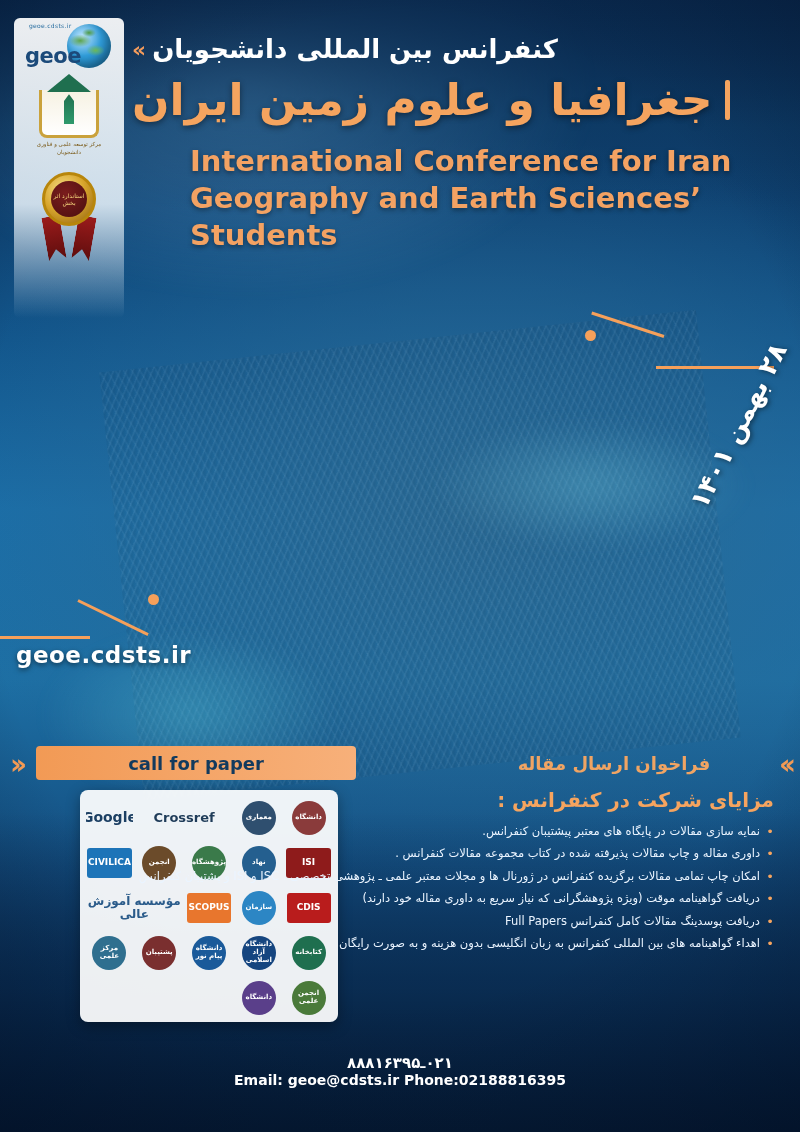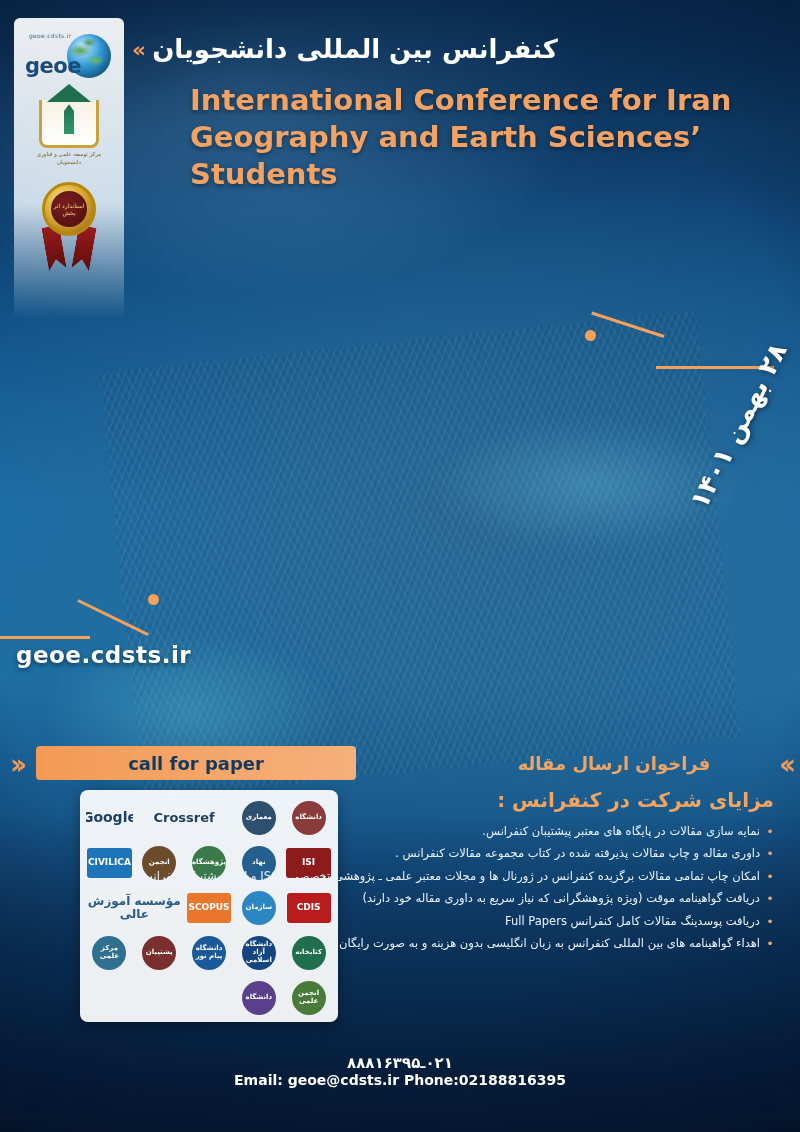--- a/index.html
+++ b/index.html
@@ -70,21 +70,21 @@
     background: radial-gradient(ellipse 760px 900px at 50% 45%, rgba(0,0,0,0) 55%, rgba(0,10,30,0.55) 100%);
     pointer-events: none;
   }
 
   
   .logo-rail {
     position: absolute; left: 14px; top: 18px; width: 110px; height: 300px;
     background: linear-gradient(180deg, rgba(255,255,255,0.92) 0%, rgba(235,245,252,0.85) 62%, rgba(220,238,250,0.0) 100%);
     border-radius: 6px;
     display: flex; flex-direction: column; align-items: center;
-    padding-top: 10px; gap: 10px;
+    gap: 10px;
   }
   .logo-geoe {
     width: 96px; height: 58px; position: relative;
     display: flex; align-items: center; justify-content: center;
   }
   .geoe-globe {
     position: absolute; right: 6px; top: 6px;
     width: 44px; height: 44px; border-radius: 50%;
     background:
       radial-gradient(circle at 35% 30%, #bfe6ff 0%, #2f9bd8 45%, #14628f 100%);
@@ -340,20 +340,24 @@
         <div class="medal-inner">استاندارد اثر بخش</div>
       </div>
     </div>
   </div>
 
   <div class="header">
     <div class="fa-line1">
       <span>کنفرانس بین المللی دانشجویان</span>
       <span class="chev-head">››</span>
     </div>
+    <div class="fa-line2">
+      <span class="bar-orange"></span>
+      <span>جغرافیا و علوم زمین ایران</span>
+    </div>
     <div class="en-title">International Conference for Iran Geography and Earth Sciences’ Students</div>
   </div>
 
   <div class="callout-date">
     <span class="dot"></span>
     <span class="seg1"></span>
     <span class="seg2"></span>
     <span class="date-text">۲۸ بهمن ۱۴۰۱</span>
   </div>
 

